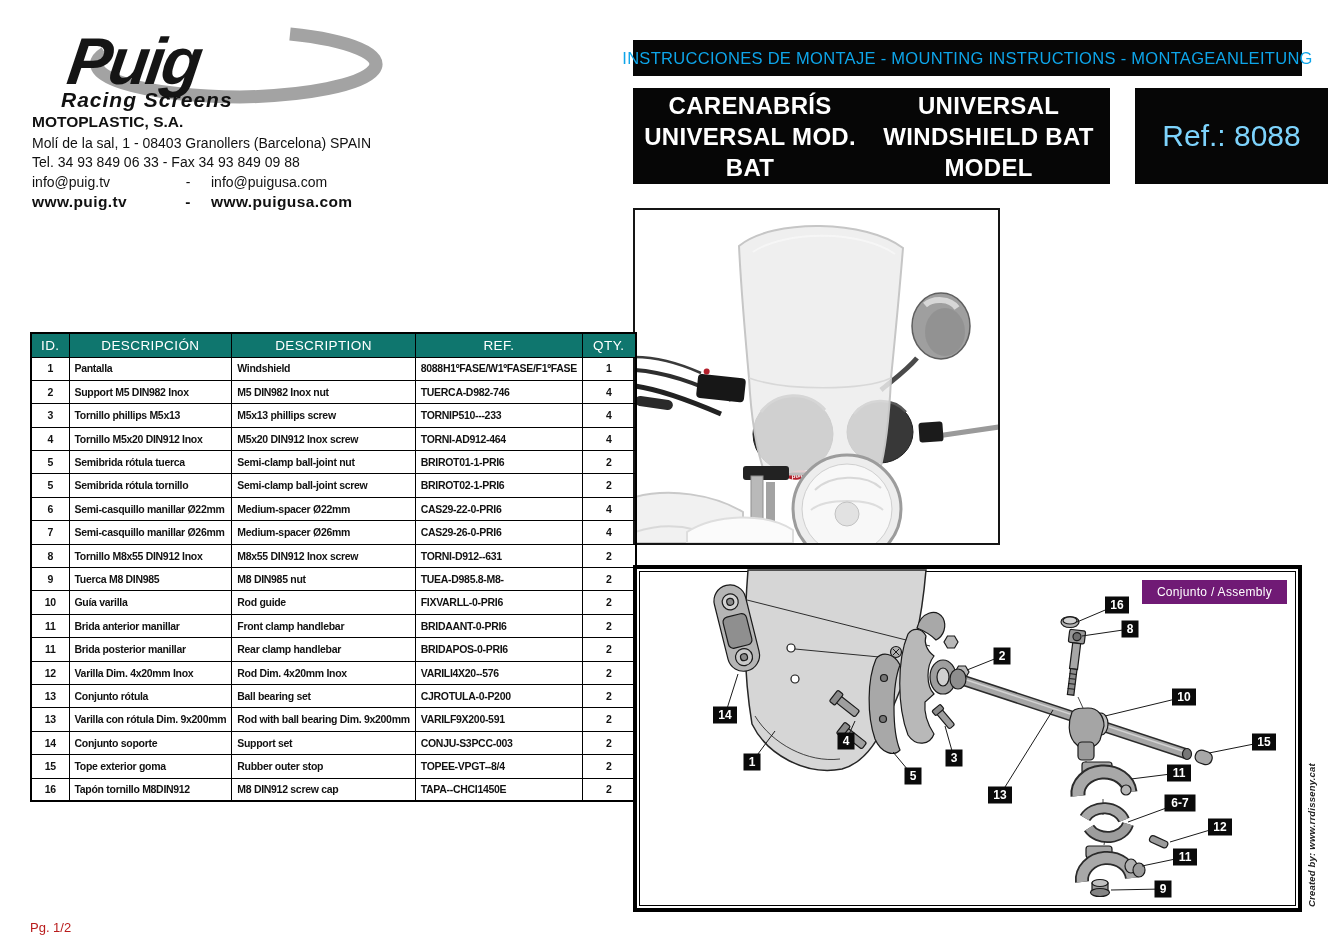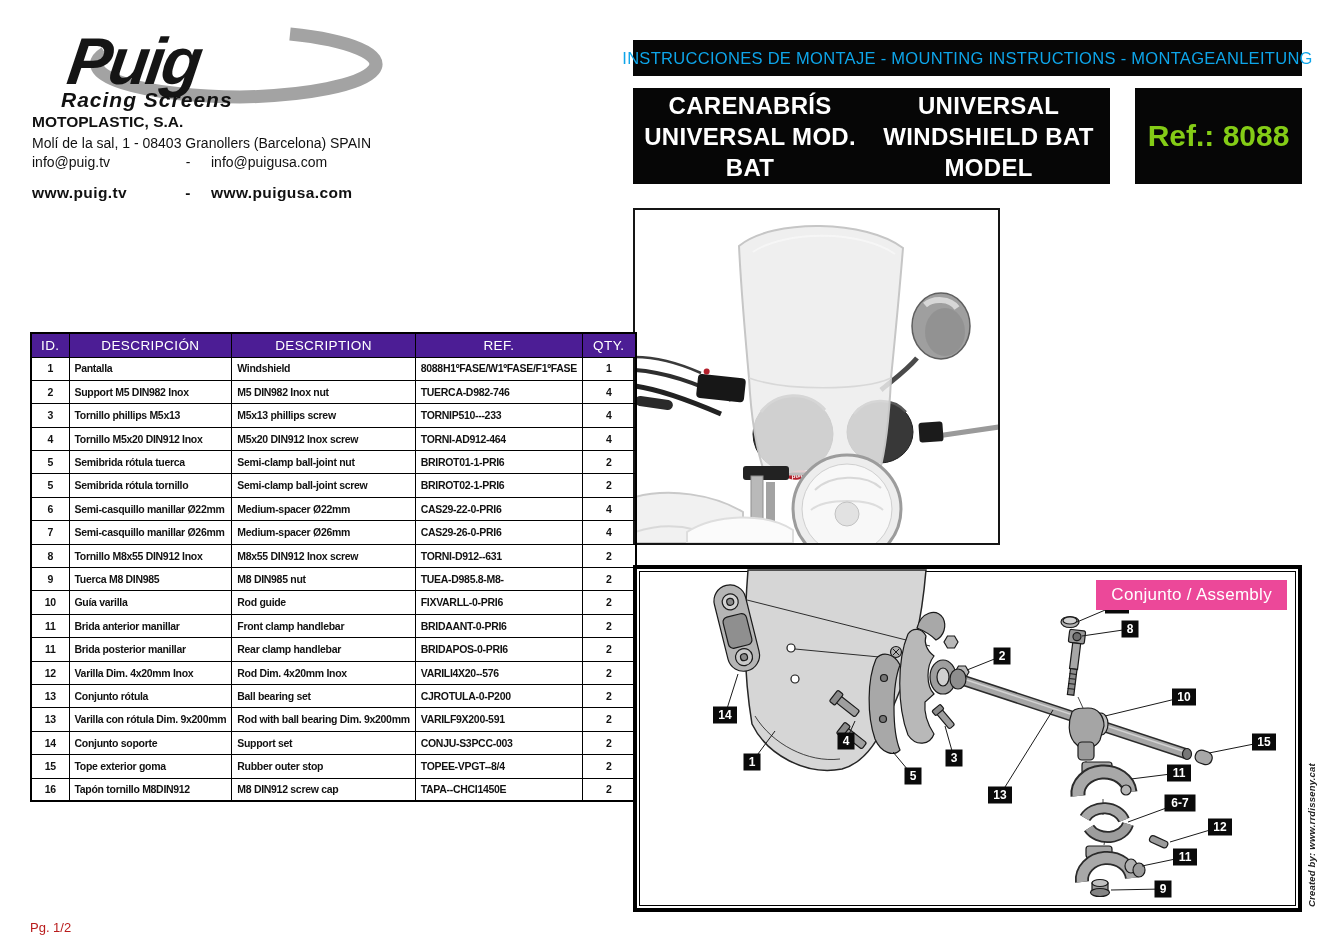--- a/index.html
+++ b/index.html
@@ -6,69 +6,70 @@
   html,body{width:1328px;height:943px}
   body{position:relative;background:#fff;font-family:"Liberation Sans",sans-serif;color:#111;overflow:hidden}
 
   
   .logo{position:absolute;left:28px;top:22px;width:355px;height:92px}
   .company{position:absolute;left:32px;top:112px;width:420px;line-height:19.5px;font-size:14px}
   .company .name{font-weight:bold;font-size:15.5px;margin-bottom:2px}
   .contact-row{display:flex;align-items:baseline}
   .contact-row .c1{width:133px}
   .contact-row .dash{width:46px;text-align:center}
-  .web-row{font-weight:bold;font-size:15.5px;letter-spacing:.4px;margin-top:10px}
+  .web-row{font-weight:bold;font-size:15.5px;letter-spacing:.4px;margin-top:0}
 
   
   .banner{position:absolute;left:633px;top:40px;width:669px;height:36px;background:#060606;color:#0ea5e9;
           display:flex;align-items:center;justify-content:center;font-size:16.5px;letter-spacing:.3px;white-space:nowrap}
   .titlebox{position:absolute;left:633px;top:88px;width:477px;height:96px;background:#060606;color:#fff;
             display:flex;align-items:center;justify-content:center;font-weight:bold;
             font-size:24px;letter-spacing:.3px;line-height:31px;text-align:center}
-  .refbox{position:absolute;left:1135px;top:88px;width:167px;height:96px;background:#060606;color:#84cc16;
-          display:flex;align-items:center;justify-content:center;font-weight:bold;font-size:30px}
+  .refbox{position:absolute;left:1135px;top:88px;width:193px;height:96px;background:#060606;color:#7dd3fc;
+          display:flex;align-items:center;justify-content:center;font-weight:normal;font-size:30px}
 
   
   .photo{position:absolute;left:633px;top:208px;width:367px;height:337px;border:2px solid #151515;background:#fff}
 
   
   table.parts{position:absolute;left:30px;top:332px;border-collapse:collapse;border:2px solid #000;table-layout:fixed}
-  table.parts th{background:#4c1d95;color:#fff;font-weight:normal;font-size:13.5px;height:24px;border:1px solid #000;
+  table.parts th{background:#0f766e;color:#fff;font-weight:normal;font-size:13.5px;height:24px;border:1px solid #000;
                  letter-spacing:.4px}
   table.parts td{border:1px solid #000;height:23.4px;font-weight:bold;font-size:10.5px;letter-spacing:-.3px;
                  padding:0 5px;white-space:nowrap;overflow:hidden;line-height:1}
   td.col-id,td.col-qty,th.col-id,th.col-qty{text-align:center;padding:0 2px}
   td.col-ref{font-size:10px;letter-spacing:-.45px}
   td.col-en{font-size:10px;letter-spacing:-.35px}
 
   
   .diagram{position:absolute;left:633px;top:565px;width:669px;height:347px;border:4px solid #000;background:#fff}
   .diagram::before{content:"";position:absolute;inset:2px;border:1px solid #000;pointer-events:none}
   .diagram svg{position:absolute;left:0;top:0}
-  .asm-caption{position:absolute;top:11px;right:11px;background:#ec4899;color:#fff;font-size:17px;
+  .asm-caption{position:absolute;top:11px;right:11px;background:#701a75;color:#fff;font-size:12px;
                padding:5px 15px;letter-spacing:.3px;z-index:2}
 
   .credit{position:absolute;left:1306px;top:907px;transform:rotate(-90deg);transform-origin:0 0;
           font-style:italic;font-weight:bold;font-size:9.5px;white-space:nowrap;color:#222;letter-spacing:.2px}
   .pagenum{position:absolute;left:30px;top:920px;font-size:13px;color:#b91c1c}
 </style>
 </head>
 <body>
 
 <svg class="logo" viewBox="0 0 355 92">
   <path d="M262,12 A146,33 0 0 1 212,75 A146,33 0 0 1 77,31" fill="none" stroke="#a3a3a3" stroke-width="13"></path>
   <g transform="skewX(-8)">
     <text x="46" y="62" font-size="66" font-weight="bold" font-style="italic" letter-spacing="-3" fill="#151515">Puig</text>
   </g>
   <text x="33" y="85" font-size="21" font-weight="bold" font-style="italic" letter-spacing="1" fill="#111">Racing Screens</text>
 </svg>
 
 <div class="company">
   <div class="name">MOTOPLASTIC, S.A.</div>
   <div>Molí de la sal, 1  -  08403 Granollers (Barcelona) SPAIN</div>
+  <div>Tel. 34 93 849 06 33  -  Fax 34 93 849 09 88</div>
   <div class="contact-row">
     <span class="c1">info@puig.tv</span>
     <span class="dash">-</span>
     <span>info@puigusa.com</span>
   </div>
   <div class="contact-row web-row">
     <span class="c1">www.puig.tv</span>
     <span class="dash">-</span>
     <span>www.puigusa.com</span>
   </div>

